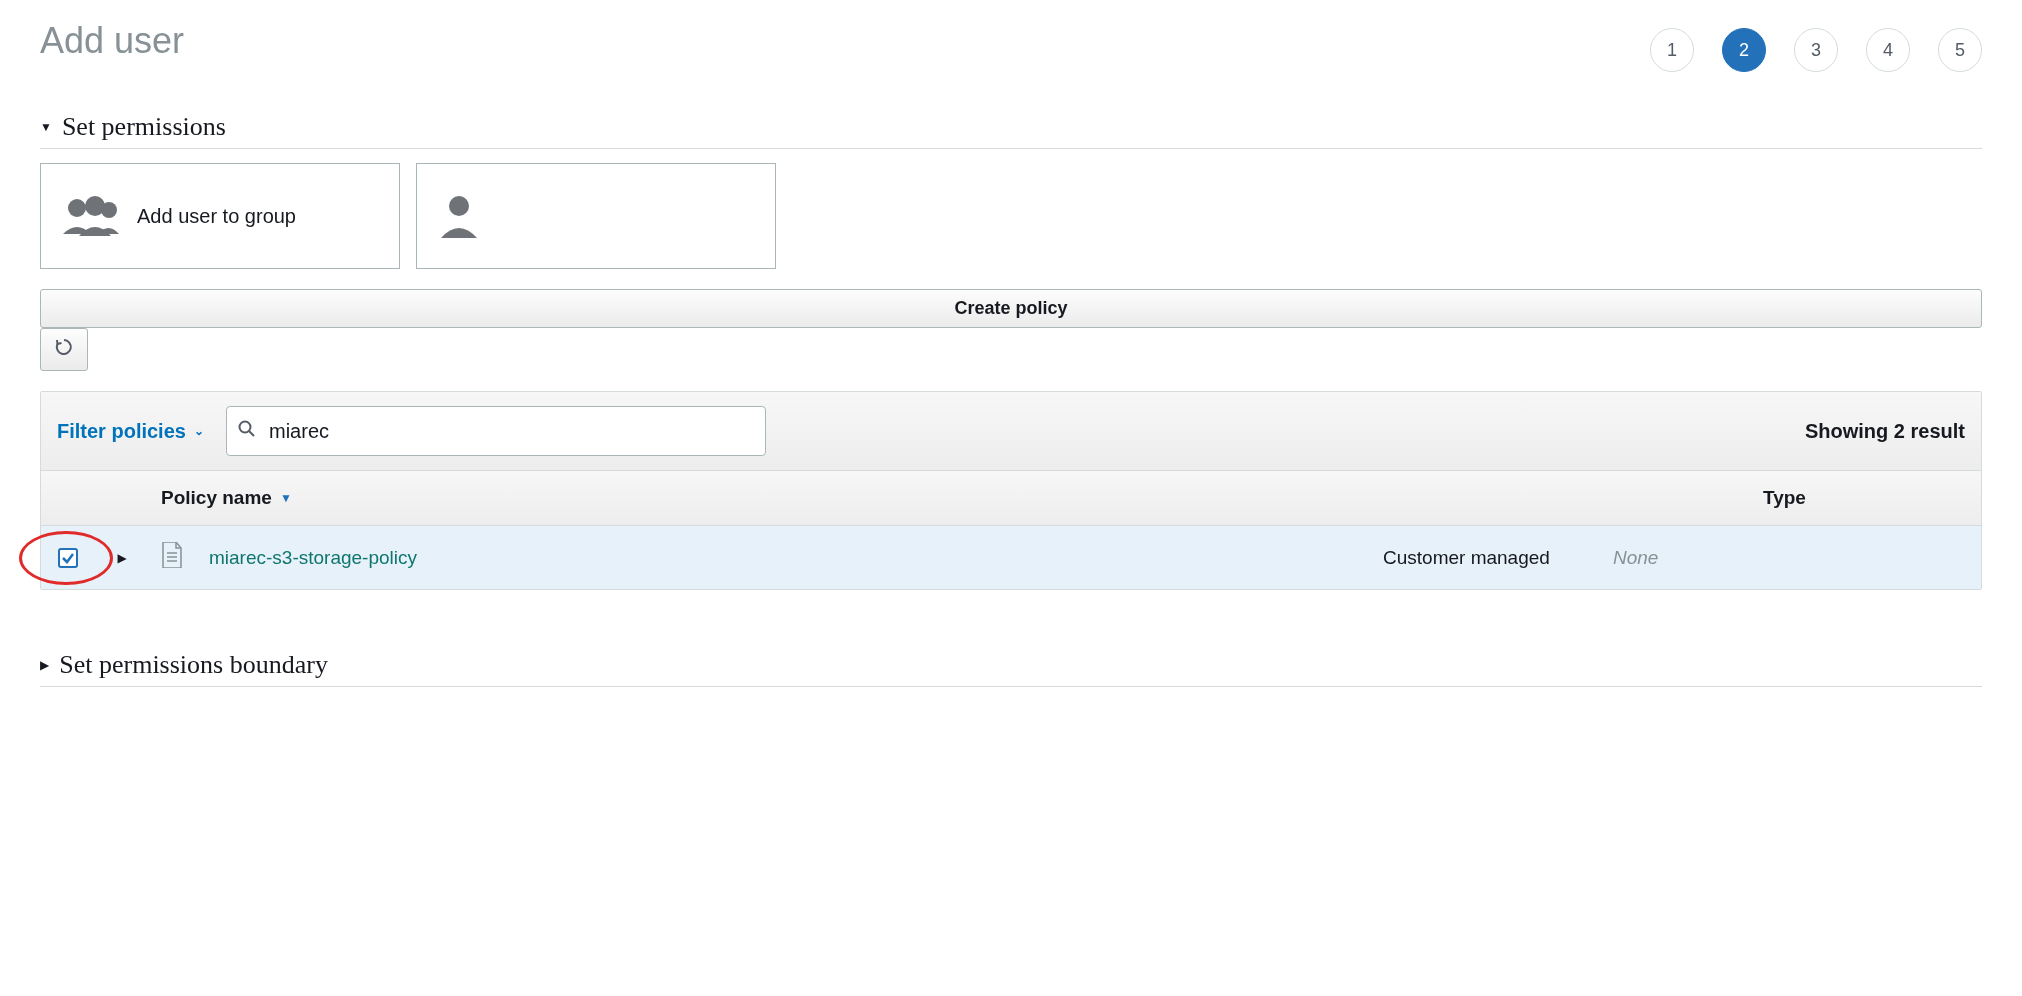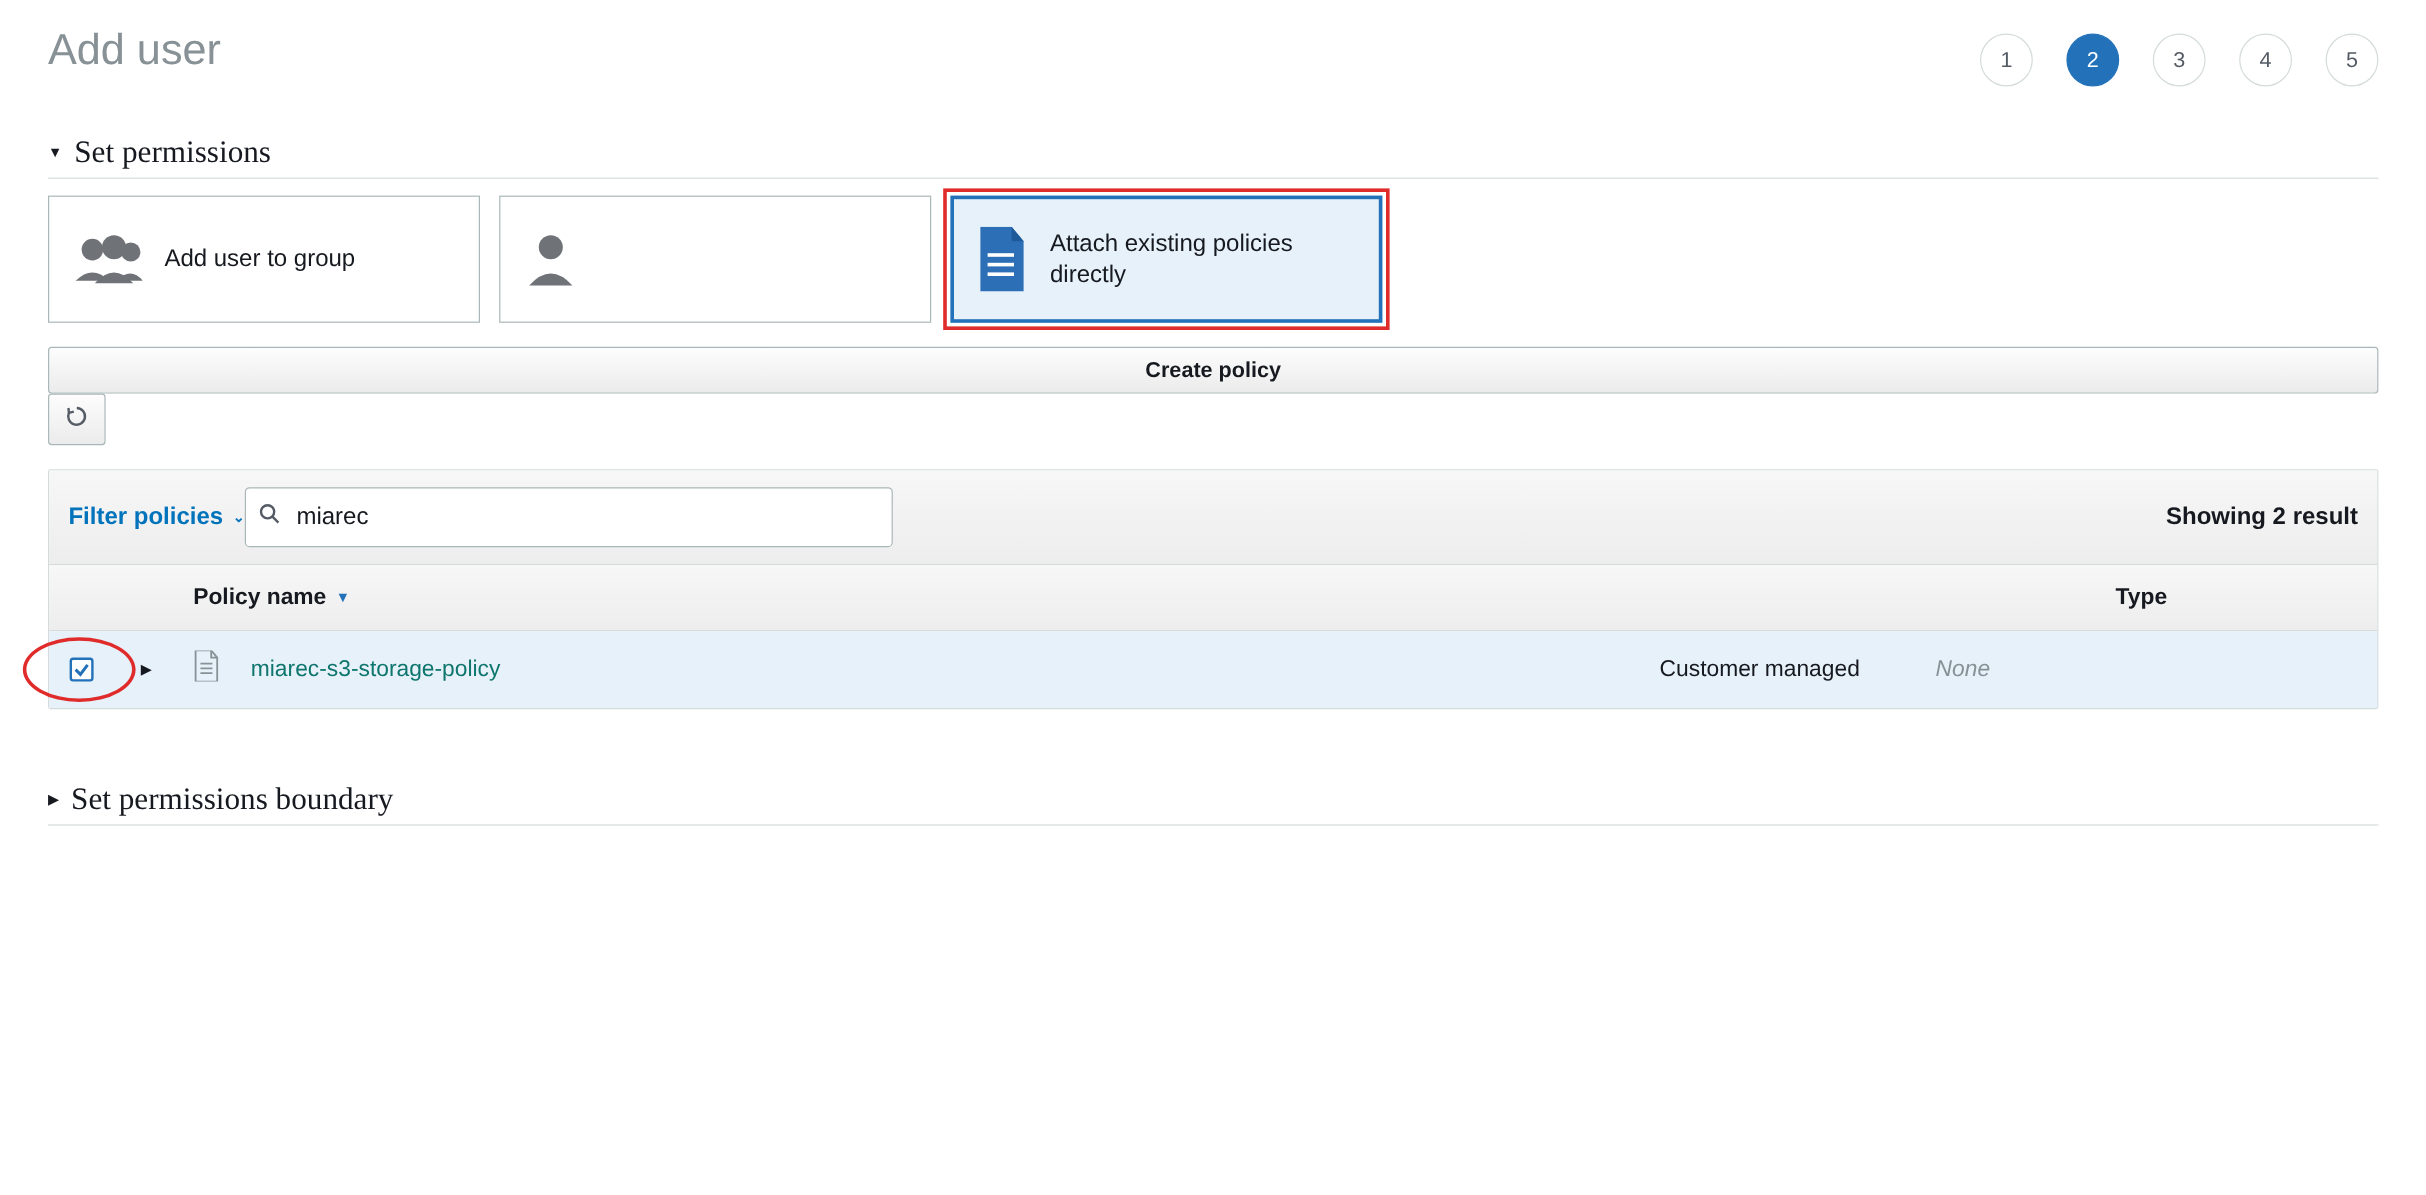--- a/index.html
+++ b/index.html
@@ -122,20 +122,21 @@
   .policy-box {
     border: 1px solid #d5dbdb;
     border-radius: 2px;
   }
   .filter-bar {
     background: linear-gradient(#f7f7f7,#ededed);
     border-bottom: 1px solid #d5dbdb;
     display: flex;
     align-items: center;
     padding: 14px 16px;
+    gap: 22px;
   }
   .filter-link {
     color: #0073bb;
     font-size: 20px;
     font-weight: 700;
     display: flex;
     align-items: center;
     gap: 8px;
     cursor: pointer;
   }
@@ -253,35 +254,20 @@
 
   <div class="perm-card">
     <span class="perm-icon">
       <svg width="48" height="48" viewBox="0 0 48 48">
         <circle cx="24" cy="14" r="10" fill="#6f7277"></circle>
         <path d="M6 46 Q24 26 42 46 Z" fill="#6f7277"></path>
       </svg>
     </span>
   </div>
 
-  <div style="position:relative; flex:0 0 360px;">
-    <div class="highlight-red" style="left:-6px;top:-6px;right:-6px;bottom:-6px;"></div>
-    <div class="perm-card selected" style="width:100%;height:100%;">
-      <span class="perm-icon">
-        <svg width="44" height="54" viewBox="0 0 44 54">
-          <path d="M4 0 H30 L40 12 V54 H4 Z" fill="#2d6fb6"></path>
-          <path d="M30 0 V12 H40 Z" fill="#1d5a9a"></path>
-          <rect x="10" y="22" width="22" height="3" fill="#fff"></rect>
-          <rect x="10" y="30" width="22" height="3" fill="#fff"></rect>
-          <rect x="10" y="38" width="22" height="3" fill="#fff"></rect>
-        </svg>
-      </span>
-      <span class="perm-label">Attach existing policies directly</span>
-    </div>
-  </div>
 </div>
 
 <div class="toolbar">
   <button class="btn">Create policy</button>
   <button class="btn btn-icon">
     <span>
       <svg width="20" height="20" viewBox="0 0 20 20">
         <path d="M10 3 A7 7 0 1 1 3.5 7" fill="none" stroke="#545b64" stroke-width="2"></path>
         <path d="M3 3 L3.5 7 L7.5 6" fill="none" stroke="#545b64" stroke-width="2"></path>
       </svg>

